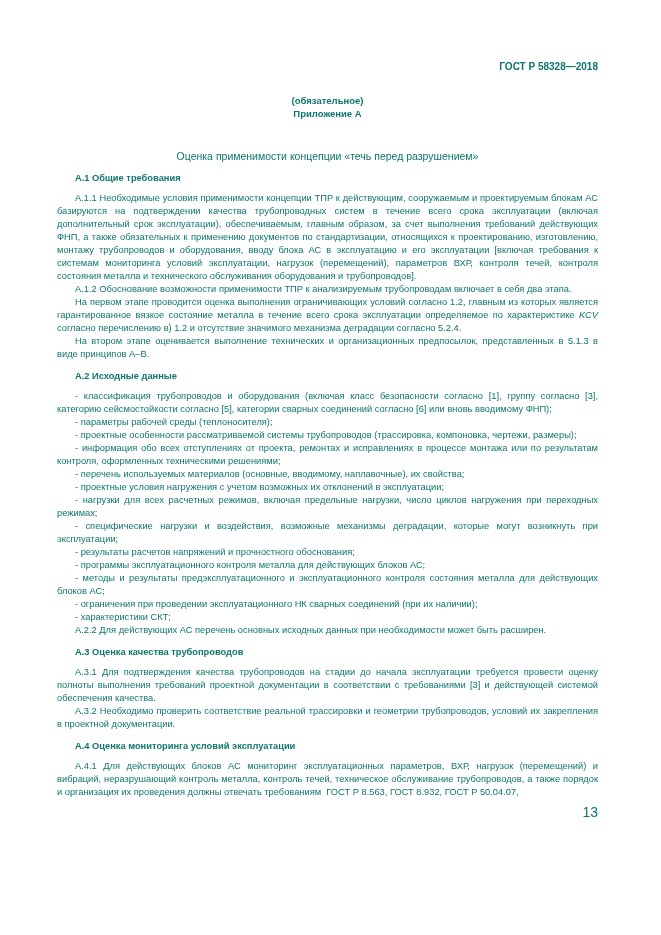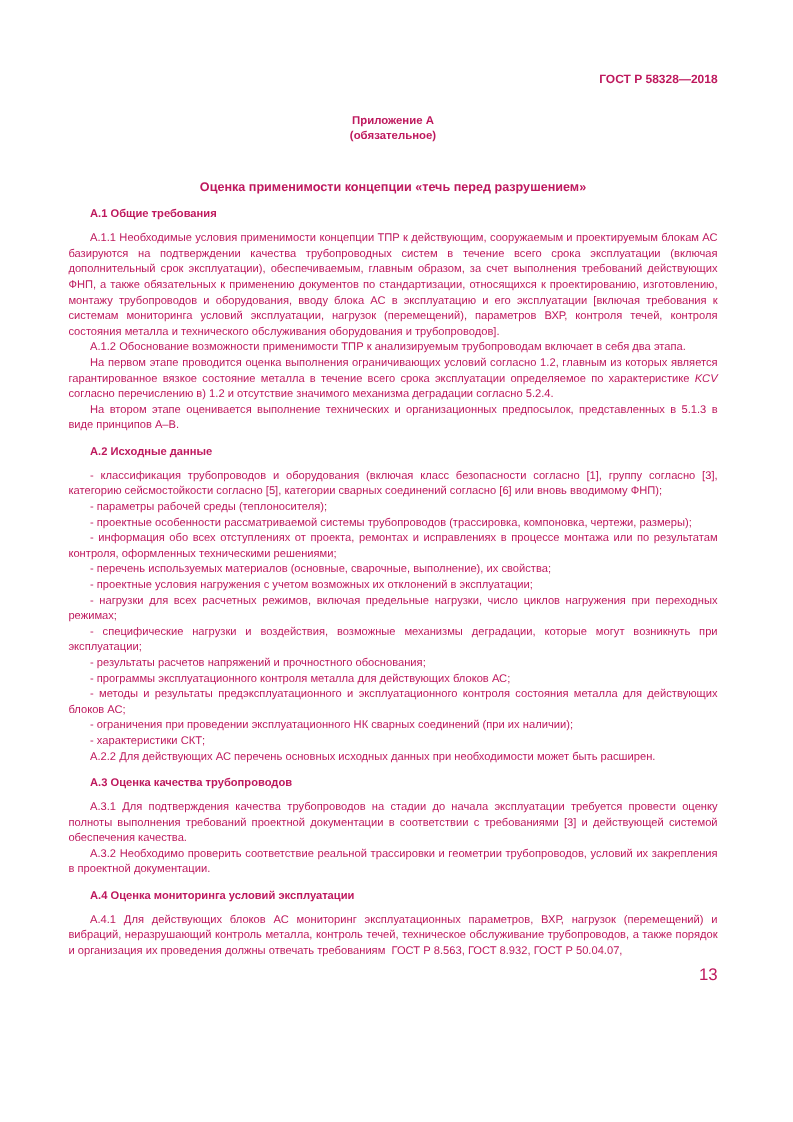--- a/index.html
+++ b/index.html
@@ -1,42 +1,42 @@
 <!DOCTYPE html>
 <html lang="ru"><head>
 <meta charset="utf-8">
 <style>
   html, body { margin: 0; padding: 0; background: #ffffff; }
   .page {
     width: 661px;
     height: 935px;
     box-sizing: border-box;
     background: #ffffff;
-    color: #be185d;
+    color: #0f766e;
     font-family: "Liberation Sans", sans-serif;
     padding: 60px 63px 0 57px;
     position: relative;
     overflow: hidden;
   }
   .doc-header {
     text-align: right;
     font-weight: bold;
     font-size: 10px;
     line-height: 13px;
   }
   .appendix {
     text-align: center;
     font-weight: bold;
     font-size: 9.5px;
     line-height: 13px;
     margin-top: 21px;
   }
   .doc-title {
     text-align: center;
-    font-weight: bold;
+    font-weight: normal;
     font-size: 10.5px;
     line-height: 14px;
     margin-top: 29px;
   }
   .content {
     margin-top: 4px;
     font-size: 9.3px;
     line-height: 13px;
     text-align: justify;
   }
@@ -55,38 +55,38 @@
   }
 </style>
 </head>
 <body>
 
 <div class="page">
 
   <div class="doc-header">ГОСТ Р 58328—2018</div>
 
   <div class="appendix">
+    <div>(обязательное)</div>
     <div>Приложение А</div>
-    <div>(обязательное)</div>
   </div>
 
   <div class="doc-title">Оценка применимости концепции «течь перед разрушением»</div>
 
   <div class="content">
       <p class="heading"><span>А.1 Общие требования</span></p>
       <p class="para"><span>А.1.1 Необходимые условия применимости концепции ТПР к действующим, сооружаемым и проектируемым блокам АС базируются на подтверждении качества трубопроводных систем в течение всего срока эксплуатации (включая дополнительный срок эксплуатации), обеспечиваемым, главным образом, за счет выполнения требований действующих ФНП, а также обязательных к применению документов по стандартизации, относящихся к проектированию, изготовлению, монтажу трубопроводов и оборудования, вводу блока АС в эксплуатацию и его эксплуатации [включая требования к системам мониторинга условий эксплуатации, нагрузок (перемещений), параметров ВХР, контроля течей, контроля состояния металла и технического обслуживания оборудования и трубопроводов].</span></p>
       <p class="para"><span>А.1.2 Обоснование возможности применимости ТПР к анализируемым трубопроводам включает в себя два этапа.</span></p>
       <p class="para"><span>На первом этапе проводится оценка выполнения ограничивающих условий согласно 1.2, главным из которых является гарантированное вязкое состояние металла в течение всего срока эксплуатации определяемое по характеристике </span><span class="it">KCV</span><span> согласно перечислению в) 1.2 и отсутствие значимого механизма деградации согласно 5.2.4.</span></p>
       <p class="para"><span>На втором этапе оценивается выполнение технических и организационных предпосылок, представленных в 5.1.3 в виде принципов А–В.</span></p>
       <p class="heading"><span>А.2 Исходные данные</span></p>
       <p class="para"><span>- классификация трубопроводов и оборудования (включая класс безопасности согласно [1], группу согласно [3], категорию сейсмостойкости согласно [5], категории сварных соединений согласно [6] или вновь вводимому ФНП);</span></p>
       <p class="para"><span>- параметры рабочей среды (теплоносителя);</span></p>
       <p class="para"><span>- проектные особенности рассматриваемой системы трубопроводов (трассировка, компоновка, чертежи, размеры);</span></p>
       <p class="para"><span>- информация обо всех отступлениях от проекта, ремонтах и исправлениях в процессе монтажа или по результатам контроля, оформленных техническими решениями;</span></p>
-      <p class="para"><span>- перечень используемых материалов (основные, сварочные, выполнение), их свойства;</span></p>
+      <p class="para"><span>- перечень используемых материалов (основные, вводимому, наплавочные), их свойства;</span></p>
       <p class="para"><span>- проектные условия нагружения с учетом возможных их отклонений в эксплуатации;</span></p>
       <p class="para"><span>- нагрузки для всех расчетных режимов, включая предельные нагрузки, число циклов нагружения при переходных режимах;</span></p>
       <p class="para"><span>- специфические нагрузки и воздействия, возможные механизмы деградации, которые могут возникнуть при эксплуатации;</span></p>
       <p class="para"><span>- результаты расчетов напряжений и прочностного обоснования;</span></p>
       <p class="para"><span>- программы эксплуатационного контроля металла для действующих блоков АС;</span></p>
       <p class="para"><span>- методы и результаты предэксплуатационного и эксплуатационного контроля состояния металла для действующих блоков АС;</span></p>
       <p class="para"><span>- ограничения при проведении эксплуатационного НК сварных соединений (при их наличии);</span></p>
       <p class="para"><span>- характеристики СКТ;</span></p>
       <p class="para"><span>А.2.2 Для действующих АС перечень основных исходных данных при необходимости может быть расширен.</span></p>
       <p class="heading"><span>А.3 Оценка качества трубопроводов</span></p>

